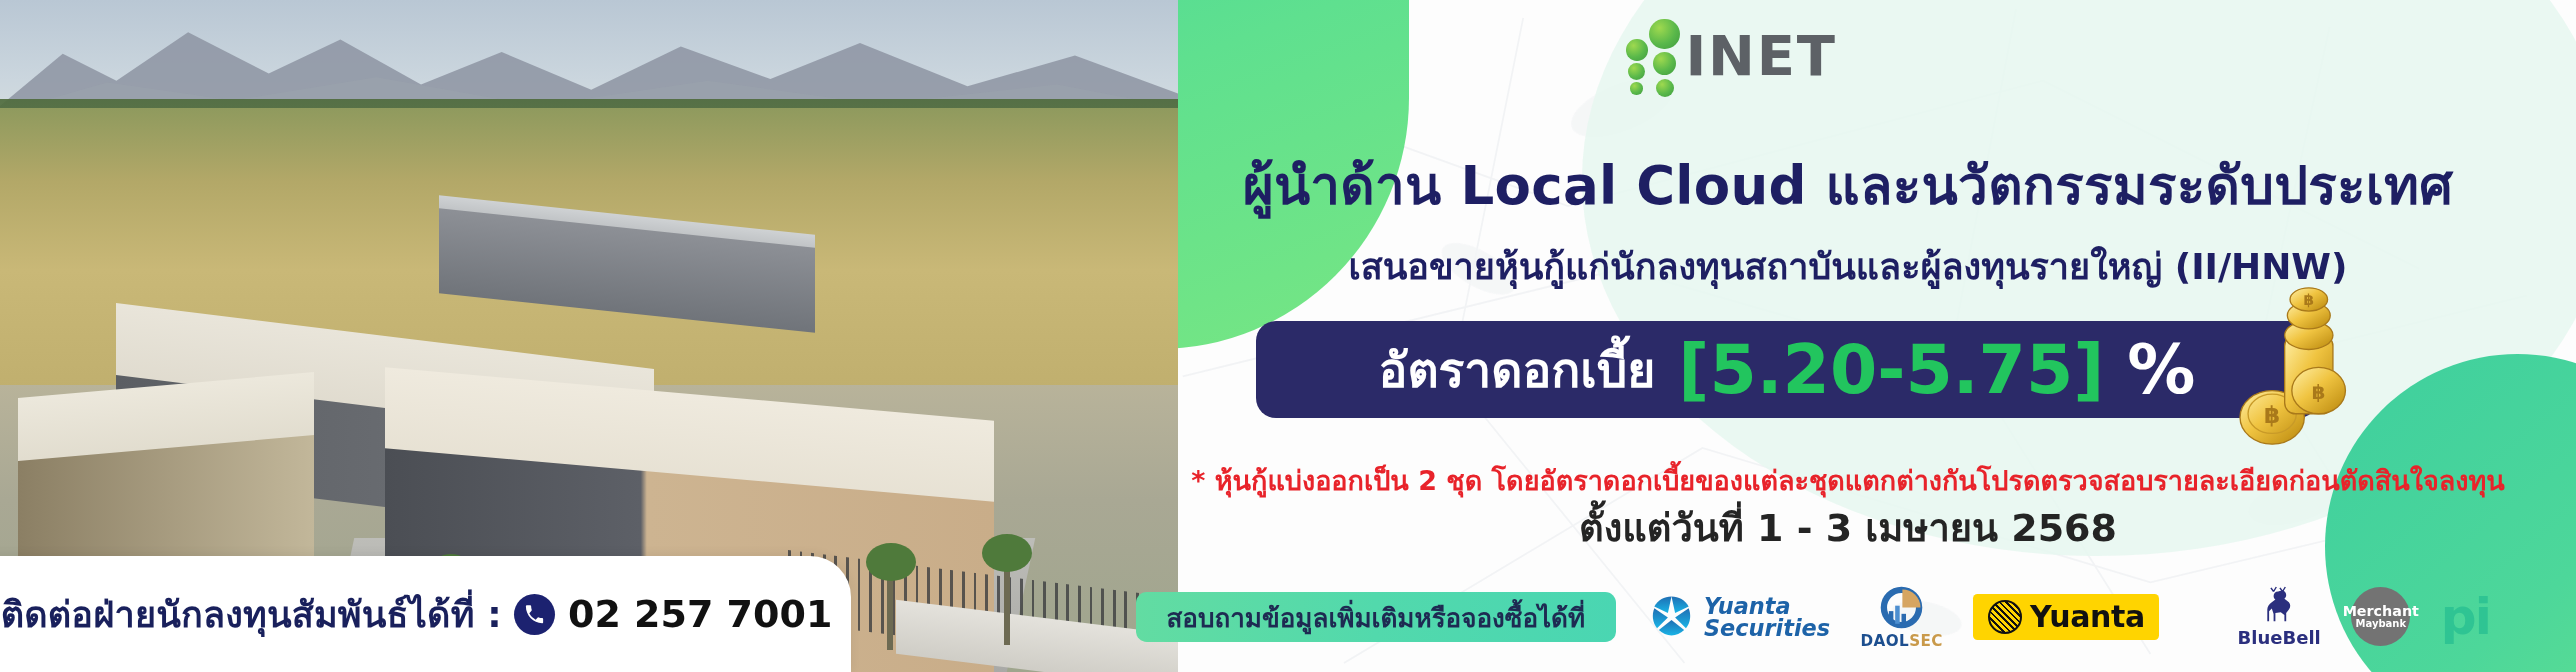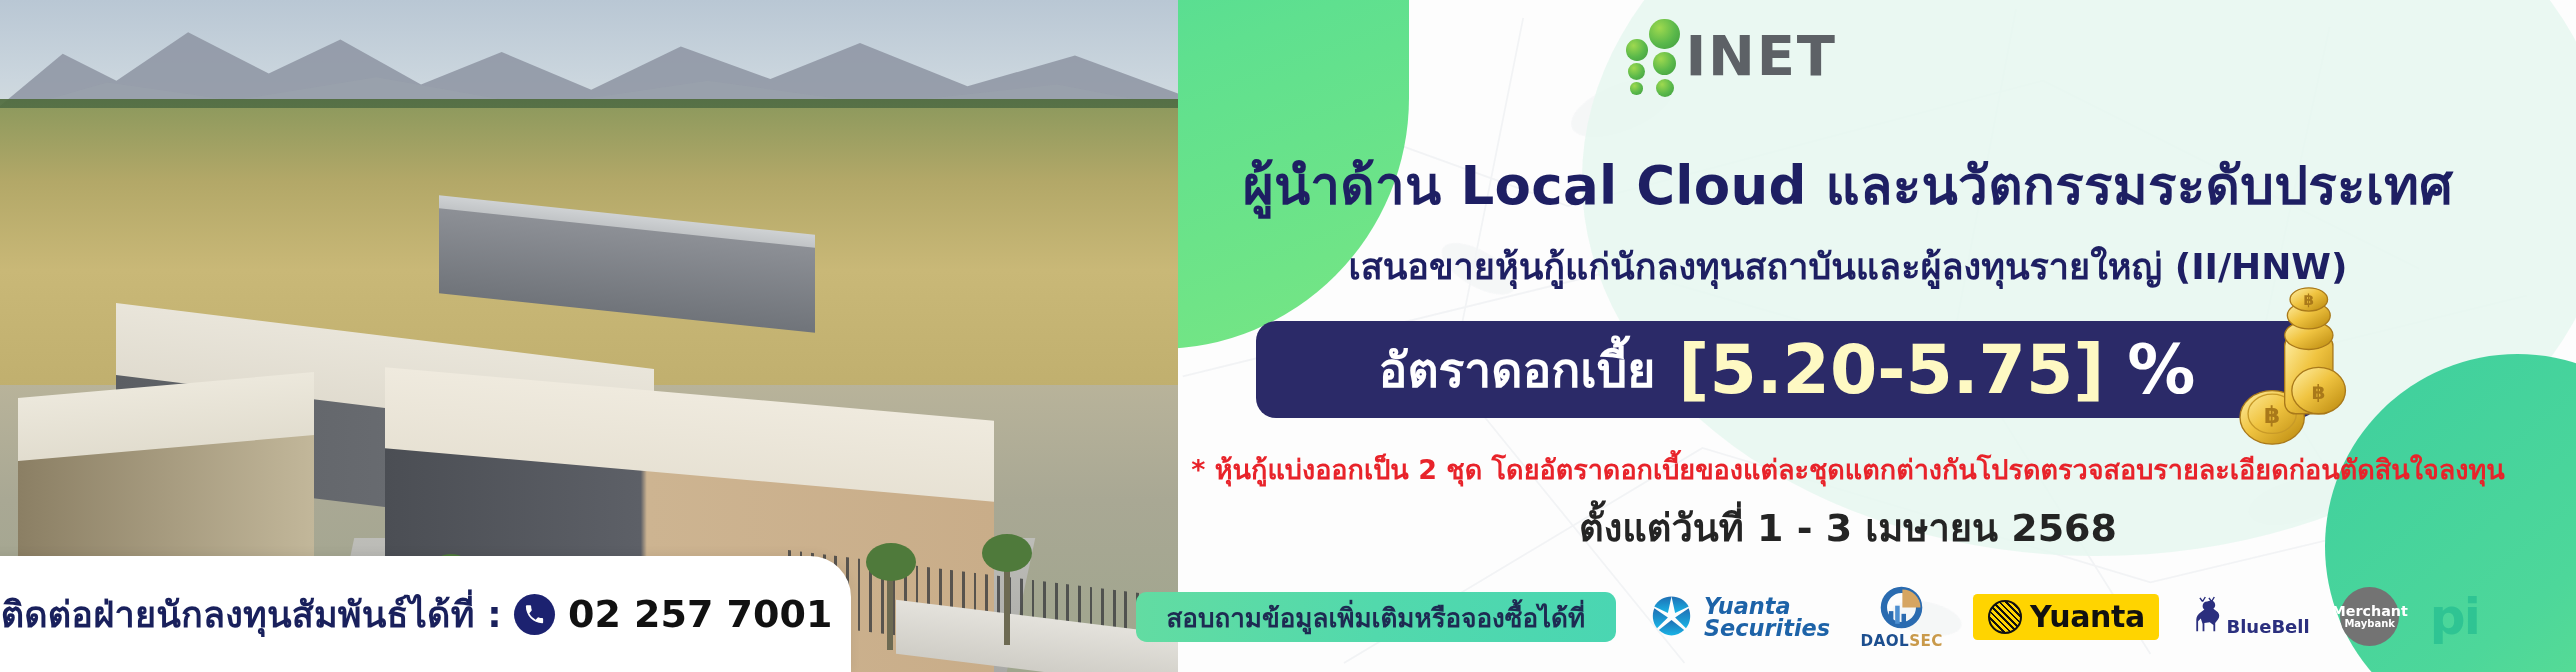--- a/index.html
+++ b/index.html
@@ -111,26 +111,26 @@
     position:absolute;left:0;top:226px;width:1456px;text-align:center;
     font-size:36px;font-weight:700;color:#1e1f63;white-space:nowrap;margin-top:12px;
   }
 
   .rate-box{
     position:absolute;left:136px;top:321px;width:1062px;height:97px;
     background:#2b2a68;border-radius:20px;
     display:flex;align-items:center;justify-content:center;gap:23px;
   }
   .rate-label{font-size:48px;font-weight:800;color:#fff;white-space:nowrap;}
-  .rate-value{font-size:68px;font-weight:800;color:#fef9c3;white-space:nowrap;line-height:1;}
+  .rate-value{font-size:68px;font-weight:800;color:#22c55e;white-space:nowrap;line-height:1;}
   .rate-pct{font-size:68px;font-weight:800;color:#fff;line-height:1;}
   .coins{position:absolute;right:-30.5px;top:-38px;width:134px;height:166px;}
 
   .disclaimer{
-    position:absolute;left:0;top:448px;width:1456px;text-align:center;
+    position:absolute;left:0;top:459px;width:1456px;text-align:center;
     font-size:27px;font-weight:600;color:#e8232a;white-space:nowrap;
   }
   .dateline{
     position:absolute;left:0;top:497px;width:1456px;text-align:center;
     font-size:38px;font-weight:700;color:#242424;white-space:nowrap;
   }
 
   .cta-row{position:absolute;left:16px;top:581px;width:1434px;height:72px;display:flex;align-items:center;gap:18px;}
   .cta-pill{
     height:50px;padding:0 30.5px;border-radius:10.8px;
@@ -150,21 +150,21 @@
   .daol{flex-direction:column;gap:1.8px;}
   .daol-mark{width:47px;height:47px;position:relative;}
   .daol-txt{font-size:15.2px;font-weight:800;color:#1d4f8f;letter-spacing:0.4px;}
   .daol-txt em{font-style:normal;color:#c99a4b;}
 
   .maybank{background:#FFD400;border-radius:4.5px;padding:5.4px 14.3px;gap:8px;}
   .mb-circle{width:30.5px;height:30.5px;border-radius:50%;border:2.7px solid #111;
       background:repeating-linear-gradient(45deg,#111 0 1.8px,#FFD400 1.8px 4.5px);}
   .mb-txt{font-size:30px;font-weight:800;color:#111;letter-spacing:-0.4px;}
 
-  .bluebell{flex-direction:row;align-items:flex-end;gap:0.9px;}
+  .bluebell{flex-direction:column;align-items:center;gap:0.9px;margin-left:48px;}
   .bb-deer svg{width:36px;height:38px;fill:#2b2f7e;}
   .bb-txt{font-size:18px;font-weight:700;color:#2b2f7e;}
 
   .merchant{}
   .mp-circle{width:59px;height:59px;border-radius:50%;background:#737373;
       display:flex;flex-direction:column;align-items:center;justify-content:center;color:#fff;line-height:1.05;}
   .mp-circle b{font-size:14.3px;font-weight:600;}
   .mp-circle s{font-size:10px;font-weight:700;text-decoration:none;}
 
   .pi-logo{font-size:50px;font-weight:800;color:#2fc493;line-height:.8;letter-spacing:-1.8px;}

